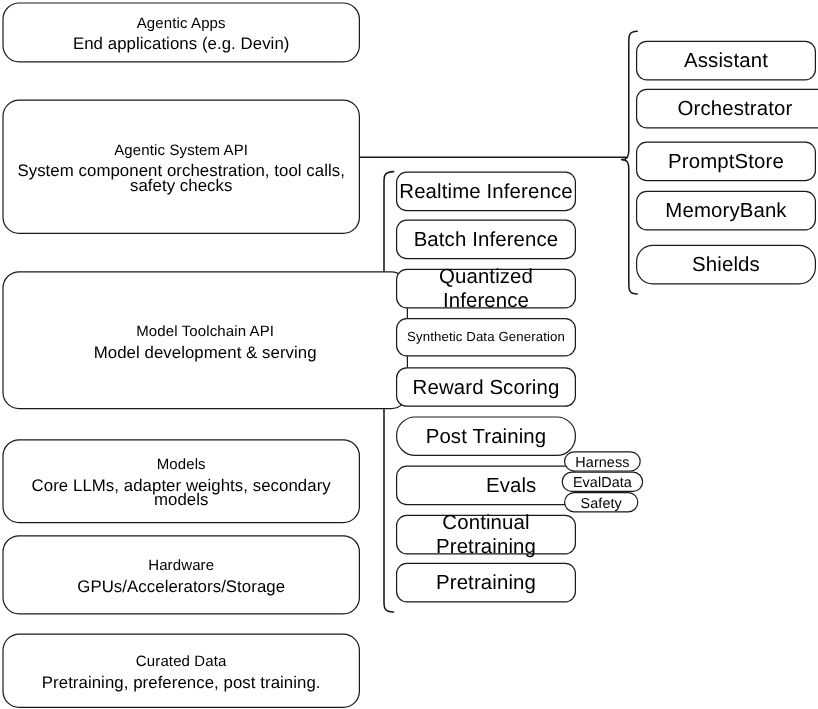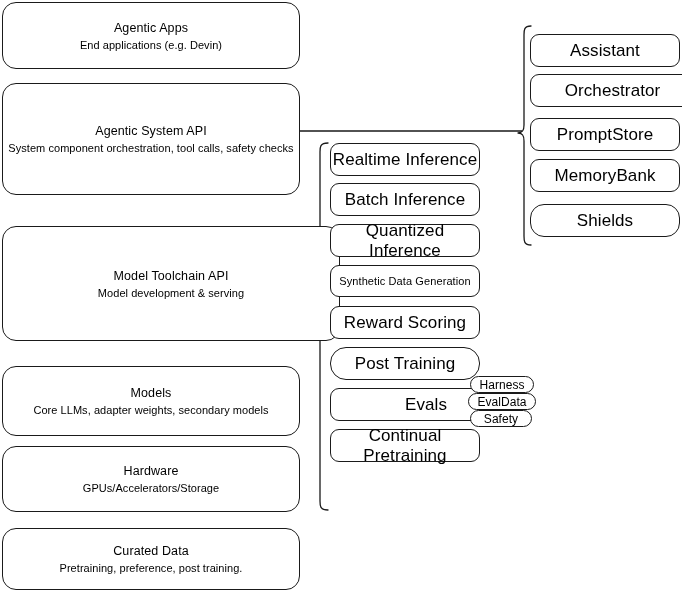--- a/index.html
+++ b/index.html
@@ -34,21 +34,21 @@
   }
   .stack-node {
     border-radius: 14px;
   }
   .stack-node .title {
     font-size: 12.5px;
     line-height: 15px;
     letter-spacing: 0.1px;
   }
   .stack-node .subtitle {
-    font-size: 11px;
+    font-size: 14px;
     line-height: 12px;
     margin-top: 3px;
     letter-spacing: 0.05px;
   }
   .leaf-node {
     border-radius: 9px;
     font-size: 17px;
     letter-spacing: 0.1px;
   }
   .pill-node {
@@ -103,21 +103,21 @@
   <svg class="brace-svg" style="left:0px; top:0px; width:682px; height:591px;">
     <path d="M 531 26
              C 524 26, 524 30, 524 35
              L 524 125
              C 524 130, 523 133, 518 133
              C 523 133, 524 136, 524 141
              L 524 236
              C 524 241, 524 245, 531 245"></path>
   </svg>
 
-  <div class="node stack-node" style="left:2px; top:2px; width:298px; height:67px;">
+  <div class="node stack-node" style="left:2px; top:2px; width:298px; height:50px;">
     <div class="title">Agentic Apps</div>
     <div class="subtitle">End applications (e.g. Devin)</div>
   </div>
 
   <div class="node stack-node" style="left:2px; top:83px; width:298px; height:112px;">
     <div class="title">Agentic System API</div>
     <div class="subtitle">System component orchestration, tool calls, safety checks</div>
   </div>
 
   <div class="node stack-node" style="left:2px; top:226px; width:338px; height:115px;">
@@ -149,20 +149,21 @@
   <div class="node leaf-node" style="left:330px; top:265px; width:150px; height:32px; font-size:11px;">Synthetic Data Generation</div>
 
   <div class="node leaf-node" style="left:330px; top:306px; width:150px; height:33px;">Reward Scoring</div>
 
   <div class="node leaf-node" style="left:330px; top:347px; width:150px; height:33px;border-radius:16px;">Post Training</div>
 
   <div class="node leaf-node" style="left:330px; top:388px; width:150px; height:33px;padding-left:42px;">Evals</div>
 
   <div class="node leaf-node" style="left:330px; top:429px; width:150px; height:33px;">Continual Pretraining</div>
 
+  <div class="node leaf-node" style="left:330px; top:469px; width:150px; height:33px;">Pretraining</div>
 
   <div class="node pill-node" style="left:470px; top:376px; width:64px; height:17px;">Harness</div>
 
   <div class="node pill-node" style="left:468px; top:393px; width:68px; height:17px;">EvalData</div>
 
   <div class="node pill-node" style="left:470px; top:410px; width:62px; height:17px;">Safety</div>
 
   <div class="node leaf-node" style="left:530px; top:34px; width:150px; height:33px;">Assistant</div>
 
   <div class="node leaf-node" style="left:530px; top:74px; width:165px; height:33px;">Orchestrator</div>

